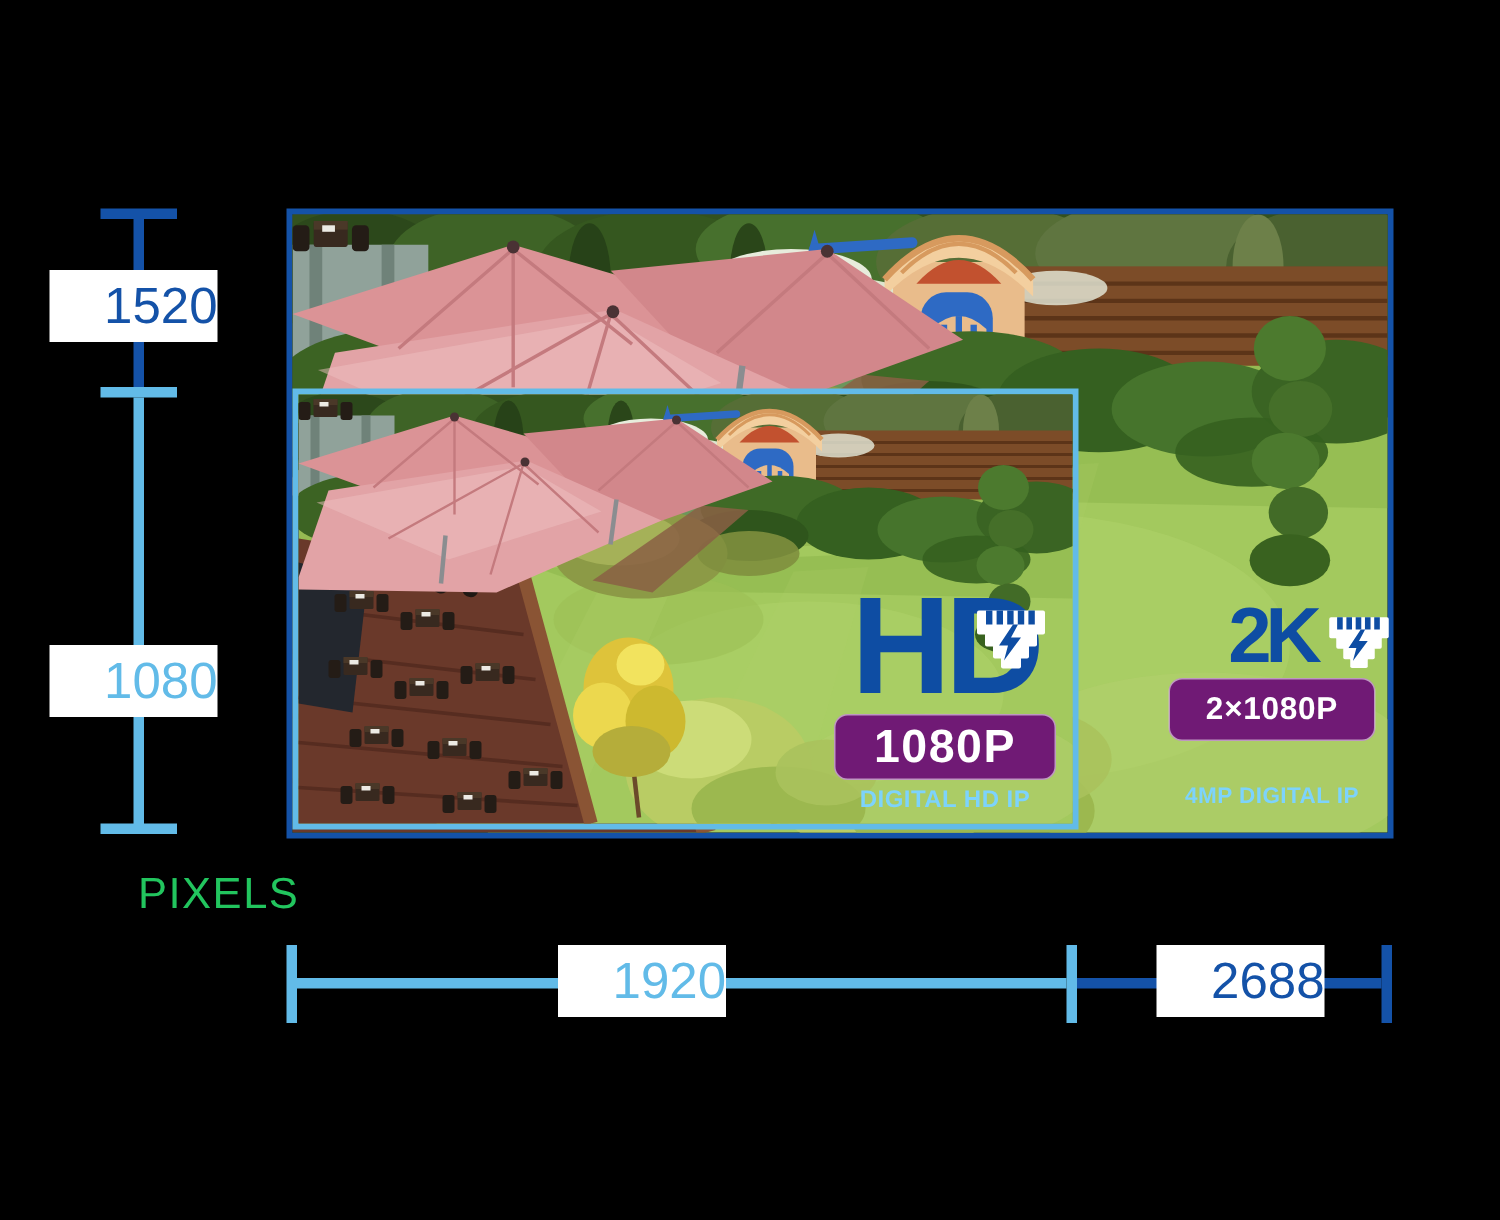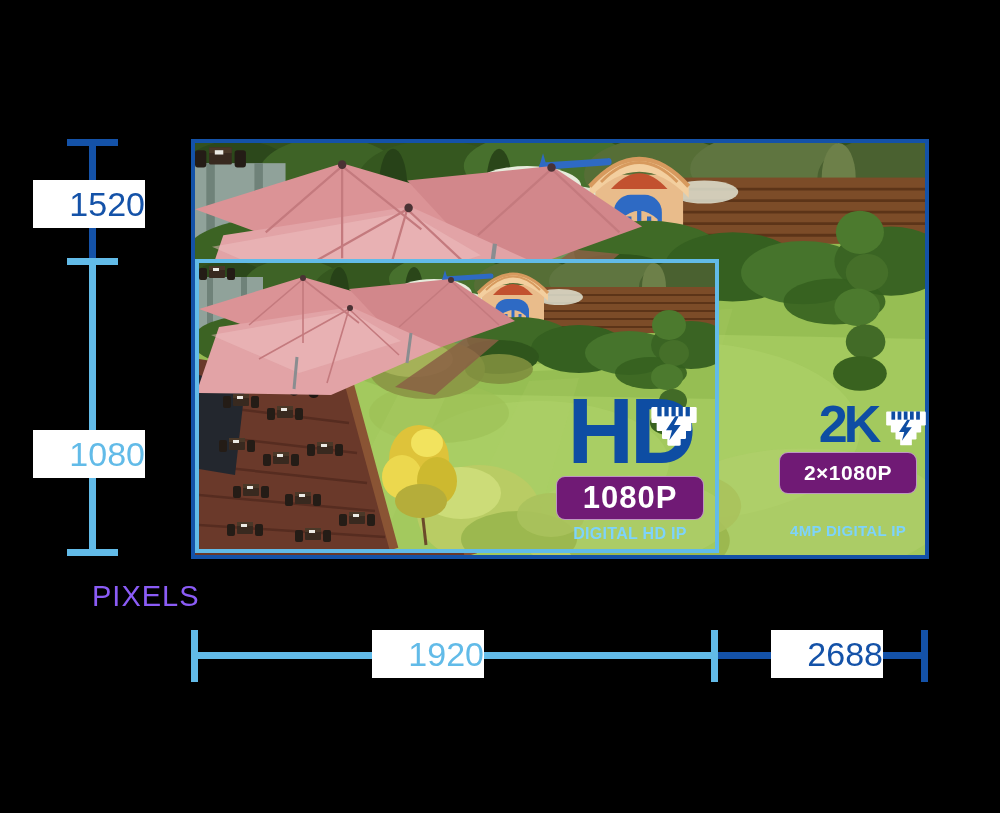--- a/index.html
+++ b/index.html
@@ -16,21 +16,21 @@
   .tick-h{width:51px;height:7px;}
   .tick-v{width:7px;height:52px;}
   .dim-label{
     position:absolute;width:112px;height:48px;background:#ffffff;
     font-size:34px;line-height:48px;text-align:right;z-index:6;
   }
   .dim-label.txt-dark{color:#1452a8;}
   .dim-label.txt-light{color:#62bbe8;}
   .axis-caption{
     position:absolute;left:92px;top:580px;font-size:29px;letter-spacing:1px;
-    color:#8b5cf6;z-index:6;
+    color:#22c55e;z-index:6;
   }
   
   .outer-frame{
     position:absolute;left:191px;top:139px;width:738px;height:420px;
     border:4px solid #1452a8;box-sizing:border-box;z-index:2;
   }
   .inner-frame{
     position:absolute;left:195px;top:259px;width:524px;height:294px;
     border:4px solid #62bbe8;box-sizing:border-box;z-index:4;
   }

